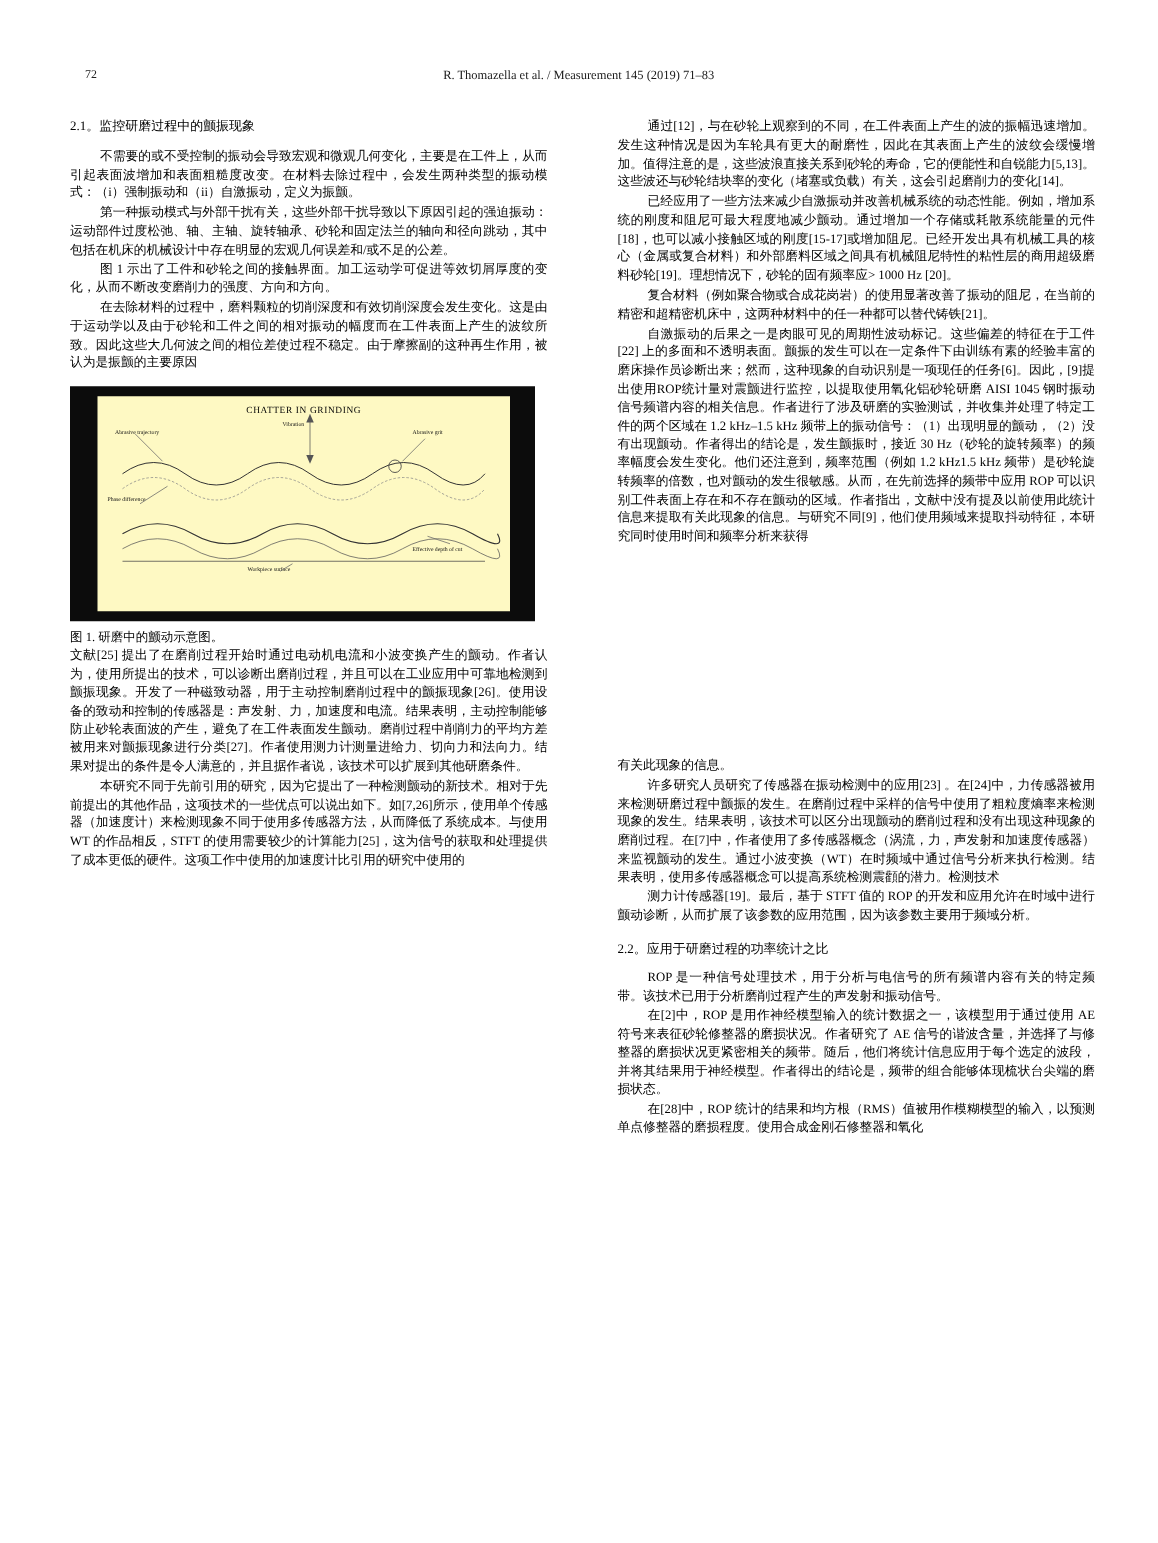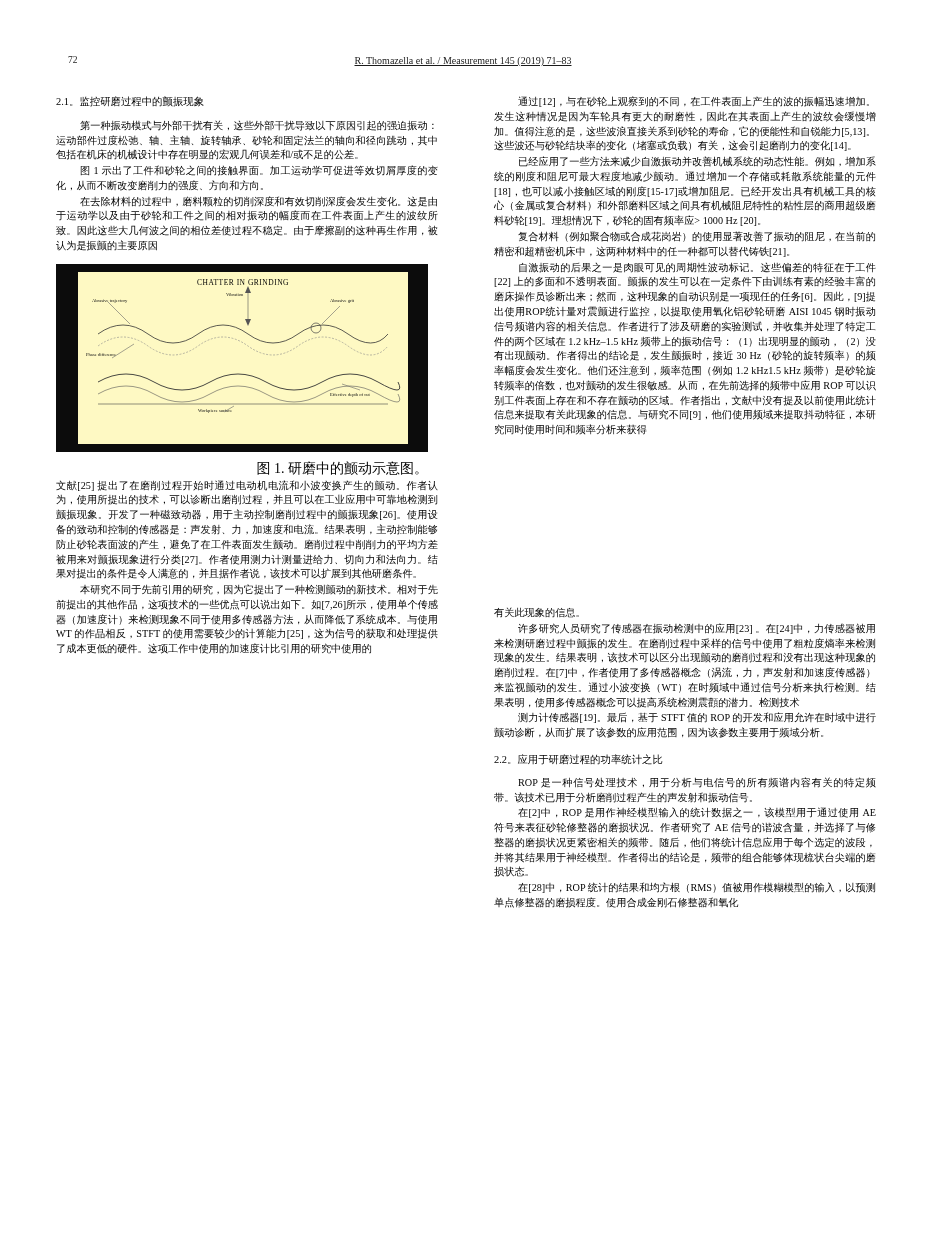--- a/index.html
+++ b/index.html
@@ -39,21 +39,20 @@
   }
   .head-center {
     position: absolute;
     left: 0;
     top: 0;
     width: 926px;
     text-align: center;
     font-size: 10px;
     color: #1a1a1a;
     font-family: "Liberation Serif", serif;
-    text-decoration: underline;
   }
   .columns {
     position: absolute;
     top: 95px;
     left: 56px;
     width: 820px;
     height: 1090px;
   }
   .col {
     position: absolute;
@@ -104,22 +103,22 @@
     background: #fef9c3;
   }
   .fig-title {
     text-align: center;
     font-size: 7.5px;
     letter-spacing: 0.5px;
     margin-top: 6px;
     font-family: "Liberation Serif", serif;
   }
   .fig-caption {
-    text-align: right;
-    font-size: 14px;
+    text-align: left;
+    font-size: 10px;
     margin-top: 7px;
     font-family: "Liberation Serif", serif;
   }
   .fig-label-sm {
     position: absolute;
     font-size: 4.6px;
     color: #111;
     font-family: "Liberation Serif", serif;
   }
   .sec-head-2 {
@@ -139,20 +138,21 @@
     <div class="folio">72</div>
     <div class="head-center">R. Thomazella et al. / Measurement 145 (2019) 71–83</div>
   </div>
 
   <div class="columns">
 
     <div class="col col-left">
 
       <div class="sec-head">2.1。监控研磨过程中的颤振现象</div>
 
+      <p class="body">不需要的或不受控制的振动会导致宏观和微观几何变化，主要是在工件上，从而引起表面波增加和表面粗糙度改变。在材料去除过程中，会发生两种类型的振动模式：（i）强制振动和（ii）自激振动，定义为振颤。</p>
       <p class="body">第一种振动模式与外部干扰有关，这些外部干扰导致以下原因引起的强迫振动：运动部件过度松弛、轴、主轴、旋转轴承、砂轮和固定法兰的轴向和径向跳动，其中包括在机床的机械设计中存在明显的宏观几何误差和/或不足的公差。</p>
       <p class="body">图 1 示出了工件和砂轮之间的接触界面。加工运动学可促进等效切屑厚度的变化，从而不断改变磨削力的强度、方向和方向。</p>
       <p class="body">在去除材料的过程中，磨料颗粒的切削深度和有效切削深度会发生变化。这是由于运动学以及由于砂轮和工件之间的相对振动的幅度而在工件表面上产生的波纹所致。因此这些大几何波之间的相位差使过程不稳定。由于摩擦副的这种再生作用，被认为是振颤的主要原因</p>
 
       <div class="figure">
         <div class="fig-img">
           <div class="fig-inner">
             <div class="fig-title">CHATTER IN GRINDING</div>
 
             <div class="fig-label-sm" style="left:14px; top:26px;">Abrasive trajectory</div>

